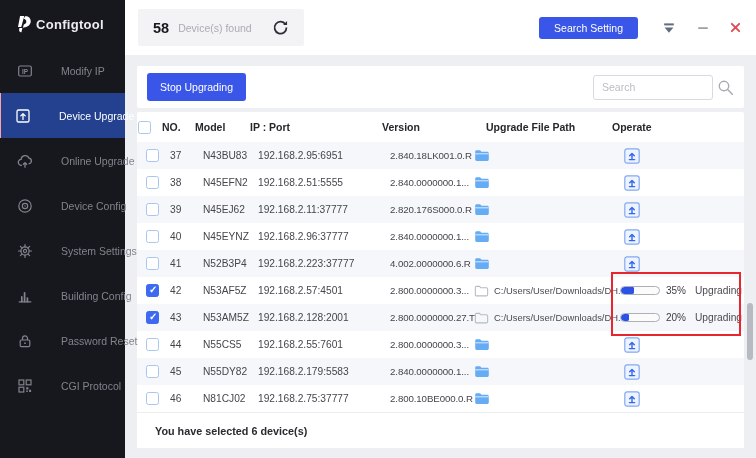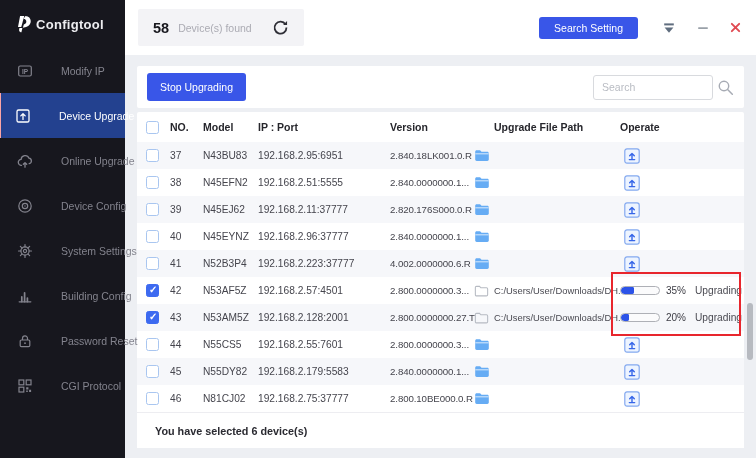--- a/index.html
+++ b/index.html
@@ -31,21 +31,21 @@
   .win-icons { display:flex; align-items:center; gap:21px; margin-left:24px; margin-right:2px; }
   .win-icons span { display:flex; cursor:pointer; }
   
   .toolbar-card { position:absolute; left:137px; top:66px; width:607px; height:42px; background:#fff; border-radius:2px; display:flex; align-items:center; padding:0 10px; z-index:2; }
   .stop-btn { height:28px; padding:0 13px; }
   .search-wrap { margin-left:auto; display:flex; align-items:center; gap:4px; }
   .search-input { width:120px; height:25px; border:1px solid #d8dade; border-radius:3px; font-size:10.5px; padding:0 8px; color:#55555e; outline:none; font-family:"Liberation Sans",sans-serif; }
   .search-input::placeholder { color:#b9bcc3; }
   
   .table-card { position:absolute; left:137px; top:112px; width:607px; height:336px; background:#fff; border-radius:2px; z-index:2; }
-  .thead { display:flex; align-items:center; height:30px; padding-left:9px; font-size:10.5px; font-weight:bold; color:#26262c; }
+  .thead { display:flex; align-items:center; height:30px; padding-left:1px; font-size:10.5px; font-weight:bold; color:#26262c; }
   .trow { display:flex; align-items:center; height:27px; padding-left:9px; font-size:10.2px; color:#45454d; }
   .trow.alt { background:#f6f7fa; }
   .c-check { width:24px; display:flex; align-items:center; }
   .c-no { width:33px; }
   .c-model { width:55px; white-space:nowrap; }
   .c-ip { width:132px; white-space:nowrap; }
   .c-version { width:84px; font-size:9.7px; letter-spacing:-.1px; white-space:nowrap; }
   .c-version-h { width:104px; }
   .c-folder { width:20px; display:flex; align-items:center; cursor:pointer; }
   .c-path { width:126px; font-size:9.4px; white-space:nowrap; overflow:hidden; color:#4a4a52; }

